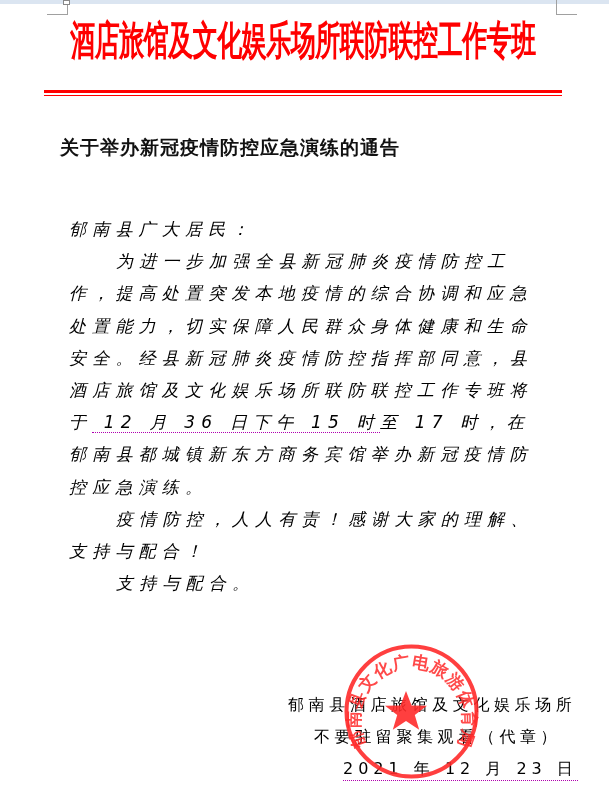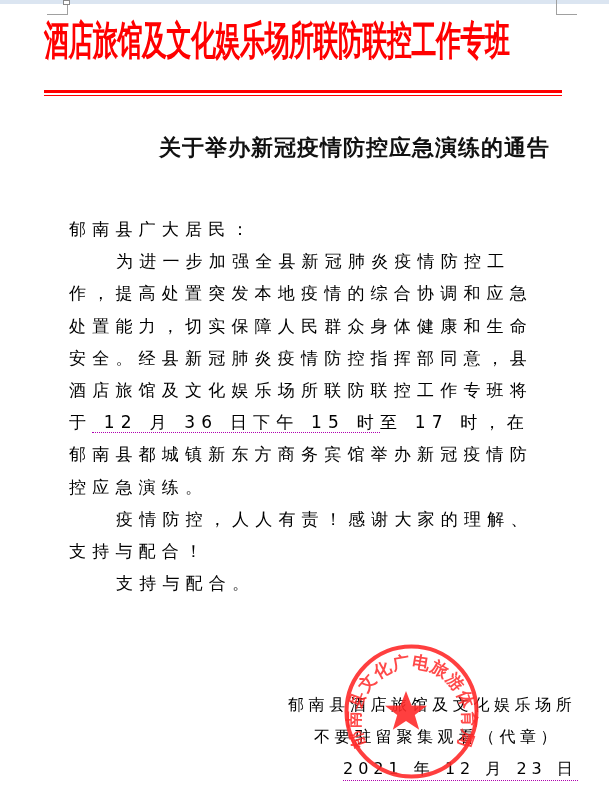--- a/index.html
+++ b/index.html
@@ -14,43 +14,43 @@
   }
   .crop-mark { position: absolute; border-color: #a0a0a0; border-style: solid; }
   .crop-tl { left: 47px; top: 0; width: 20px; height: 14px; border-width: 0 1px 1px 0; }
   .crop-tr { left: 556px; top: 0; width: 20px; height: 14px; border-width: 0 0 1px 1px; }
   .crop-handle {
     position: absolute; left: 63px; top: 0; width: 5px; height: 3px;
     border: 1px solid #888; background: #fff;
   }
   .red-header {
     position: absolute; left: 44px; top: 18px; width: 518px; height: 46px;
-    color: #ff0000;
+    text-align: center; color: #ff0000;
     font-family: "DejaVu Serif", serif; font-weight: bold;
     font-size: 25px; line-height: 46px; letter-spacing: -0.5px;
     white-space: nowrap;
   }
   .red-header span {
     display: inline-block; transform: scale(1, 1.6); transform-origin: center;
   }
   .rule-thick {
     position: absolute; left: 44px; top: 90px; width: 518px; height: 3px; background: #ff0000;
   }
   .rule-thin {
     position: absolute; left: 44px; top: 95px; width: 518px; height: 1px; background: #ff0000;
   }
   .doc-title {
-    position: absolute; left: 60px; top: 130px; width: 490px; text-align: right;
-    font-family: "DejaVu Serif", serif; font-weight: bold; font-size: 22px;
+    position: absolute; left: 60px; top: 130px; width: 490px; text-align: left;
+    font-family: "DejaVu Serif", serif; font-weight: bold; font-size: 19px;
     color: #111; line-height: 34px; letter-spacing: 1px; white-space: nowrap;
   }
   .body-text {
     position: absolute; left: 69px; top: 213px; width: 472px;
     font-family: "DejaVu Sans", sans-serif; font-size: 17px; color: #000;
-    line-height: 32.2px; letter-spacing: 6.2px;
+    line-height: 32.2px; letter-spacing: 6.2px; font-style: italic;
   }
   .body-text p { margin: 0; }
   .indent { text-indent: 47px; }
   .smart {
     border-bottom: 1px dotted #b000b0;
   }
   .sig {
     position: absolute; font-family: "DejaVu Sans", sans-serif; font-size: 16px;
     color: #000; letter-spacing: 4.6px; white-space: nowrap; line-height: 22px;
   }

